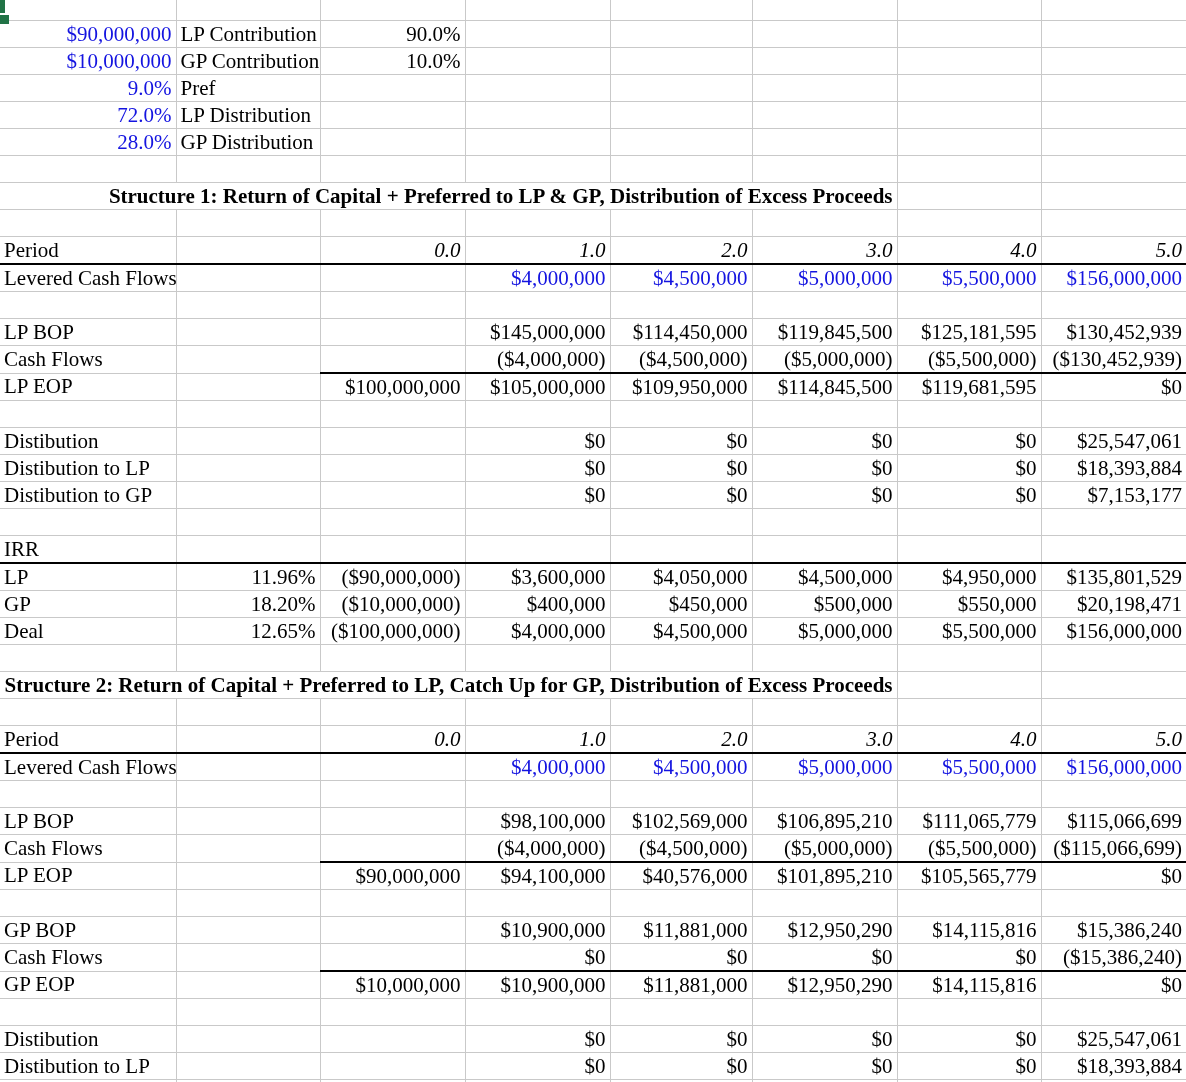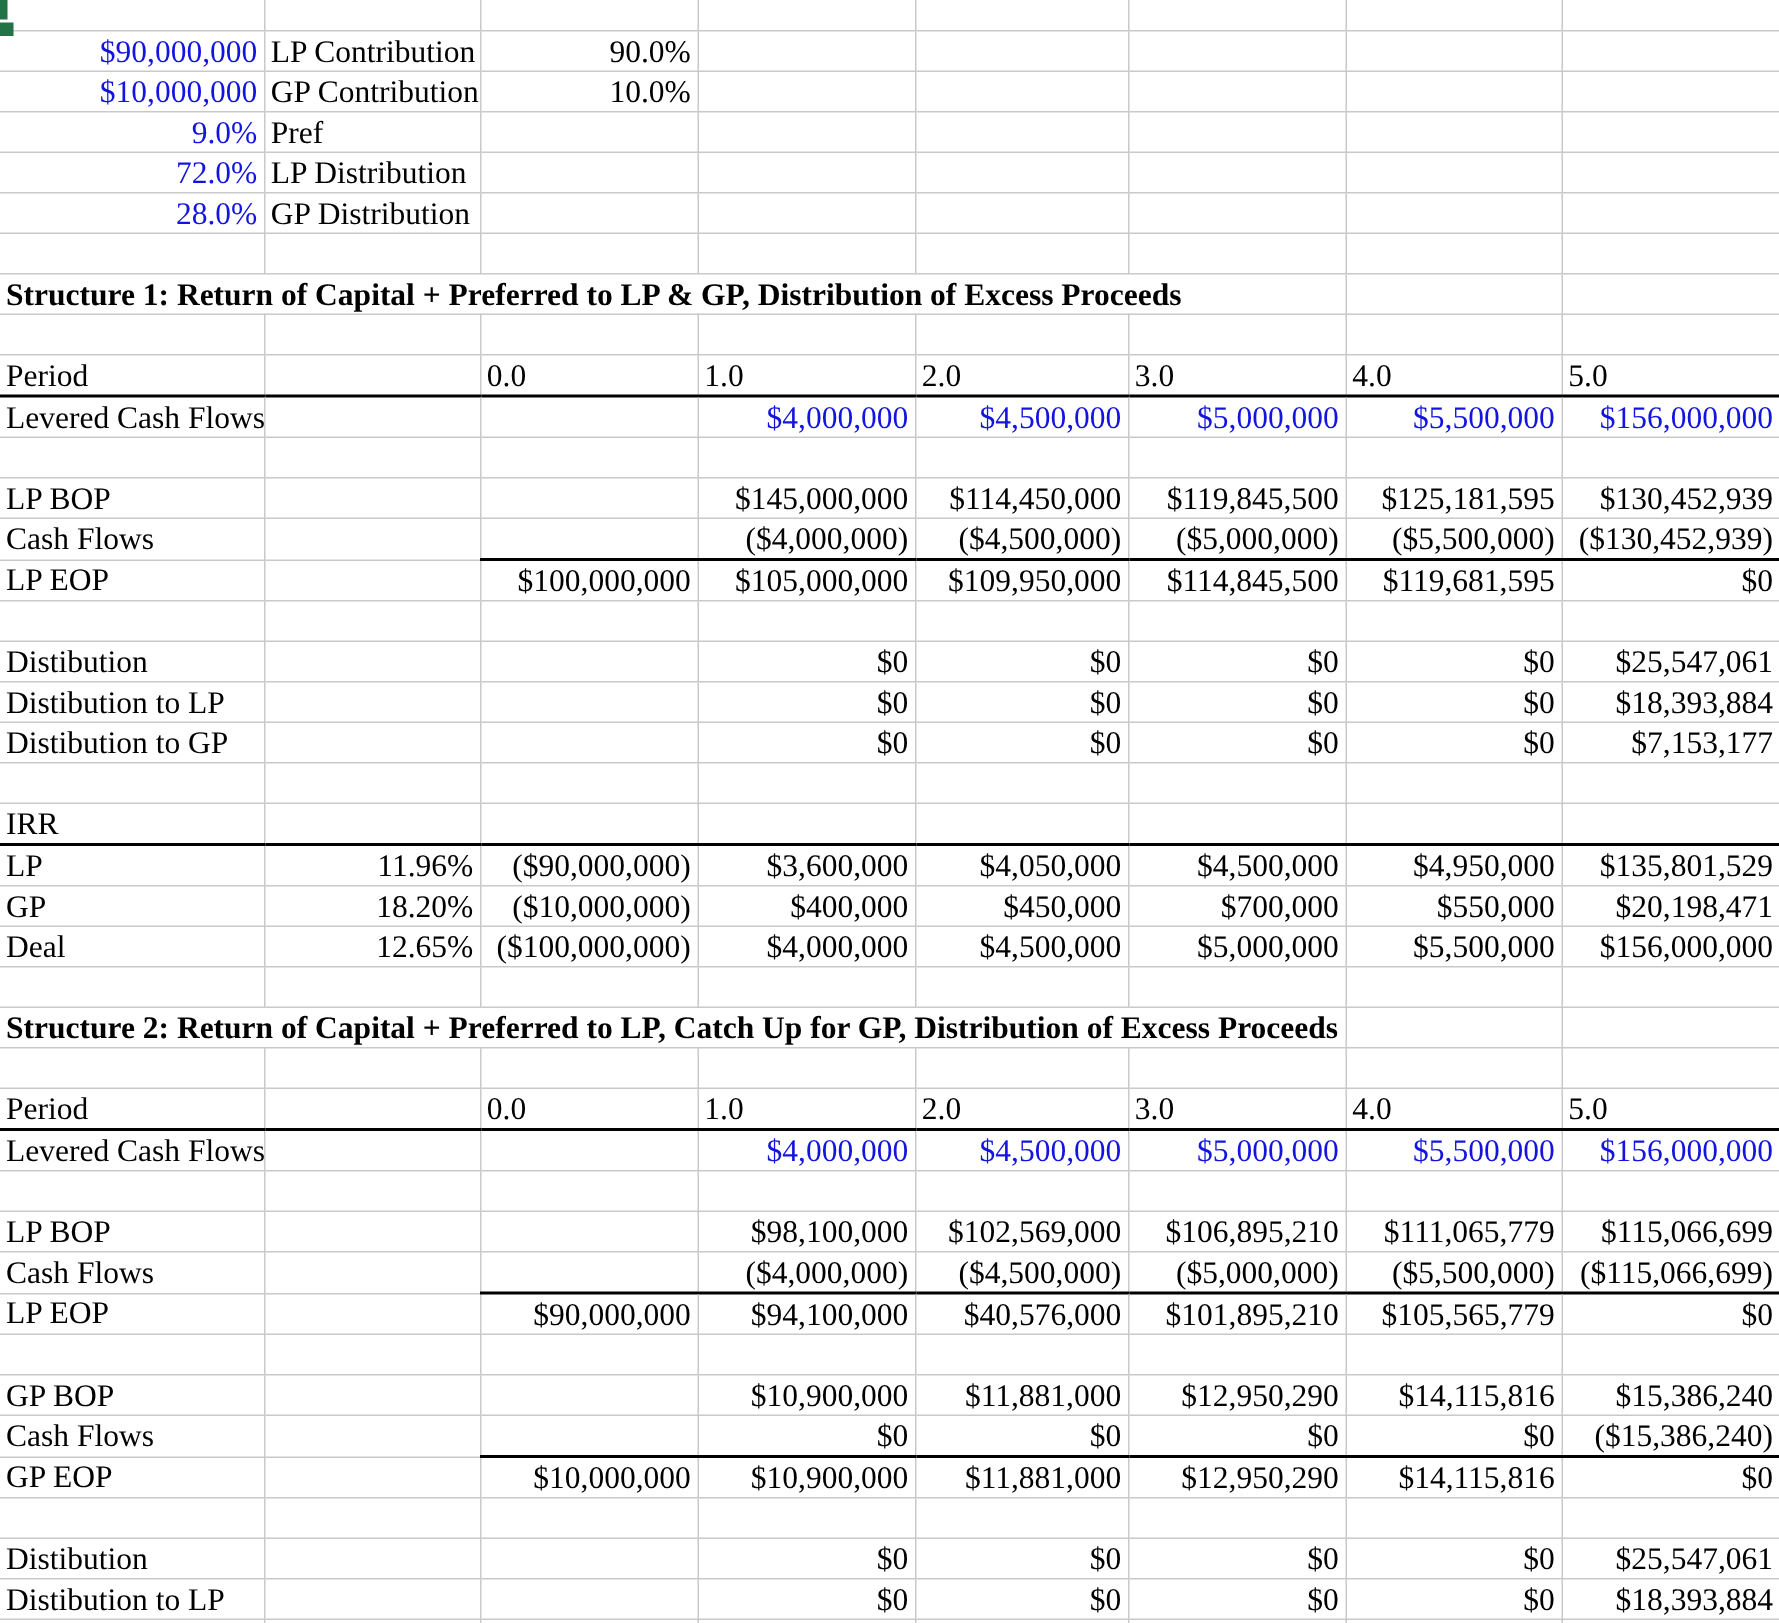--- a/index.html
+++ b/index.html
@@ -26,22 +26,22 @@
     padding:0 4px;
     white-space:nowrap;
     overflow:hidden;
     vertical-align:middle;
     height:inherit;
   }
   td.c:last-child{border-right:none;}
   td.l{text-align:left;}
   td.n{text-align:right;}
   td.b{text-align:right;color:var(--blue);}
-  td.i{text-align:left;}
-  td.hdr{font-weight:bold;text-align:left;overflow:visible;}
+  td.i{text-align:right;font-style:italic;}
+  td.hdr{font-weight:bold;text-align:right;overflow:visible;}
   td.tb{border-bottom:2px solid #000;}
   .sel-frag{position:absolute;left:0;top:0;width:5px;height:13px;background:var(--green);}
   .fill-handle{position:absolute;left:0;top:15px;width:9px;height:9px;background:var(--green);}
 </style>
 </head>
 <body>
 
 <div class="sheet">
   <table class="grid">
     <colgroup>
@@ -269,21 +269,21 @@
           <td class="c n">$4,500,000</td>
           <td class="c n">$4,950,000</td>
           <td class="c n">$135,801,529</td>
         </tr>
         <tr style="height: 26px;">
           <td class="c l">GP</td>
           <td class="c n">18.20%</td>
           <td class="c n">($10,000,000)</td>
           <td class="c n">$400,000</td>
           <td class="c n">$450,000</td>
-          <td class="c n">$700,000</td>
+          <td class="c n">$500,000</td>
           <td class="c n">$550,000</td>
           <td class="c n">$20,198,471</td>
         </tr>
         <tr style="height: 26px;">
           <td class="c l">Deal</td>
           <td class="c n">12.65%</td>
           <td class="c n">($100,000,000)</td>
           <td class="c n">$4,000,000</td>
           <td class="c n">$4,500,000</td>
           <td class="c n">$5,000,000</td>

